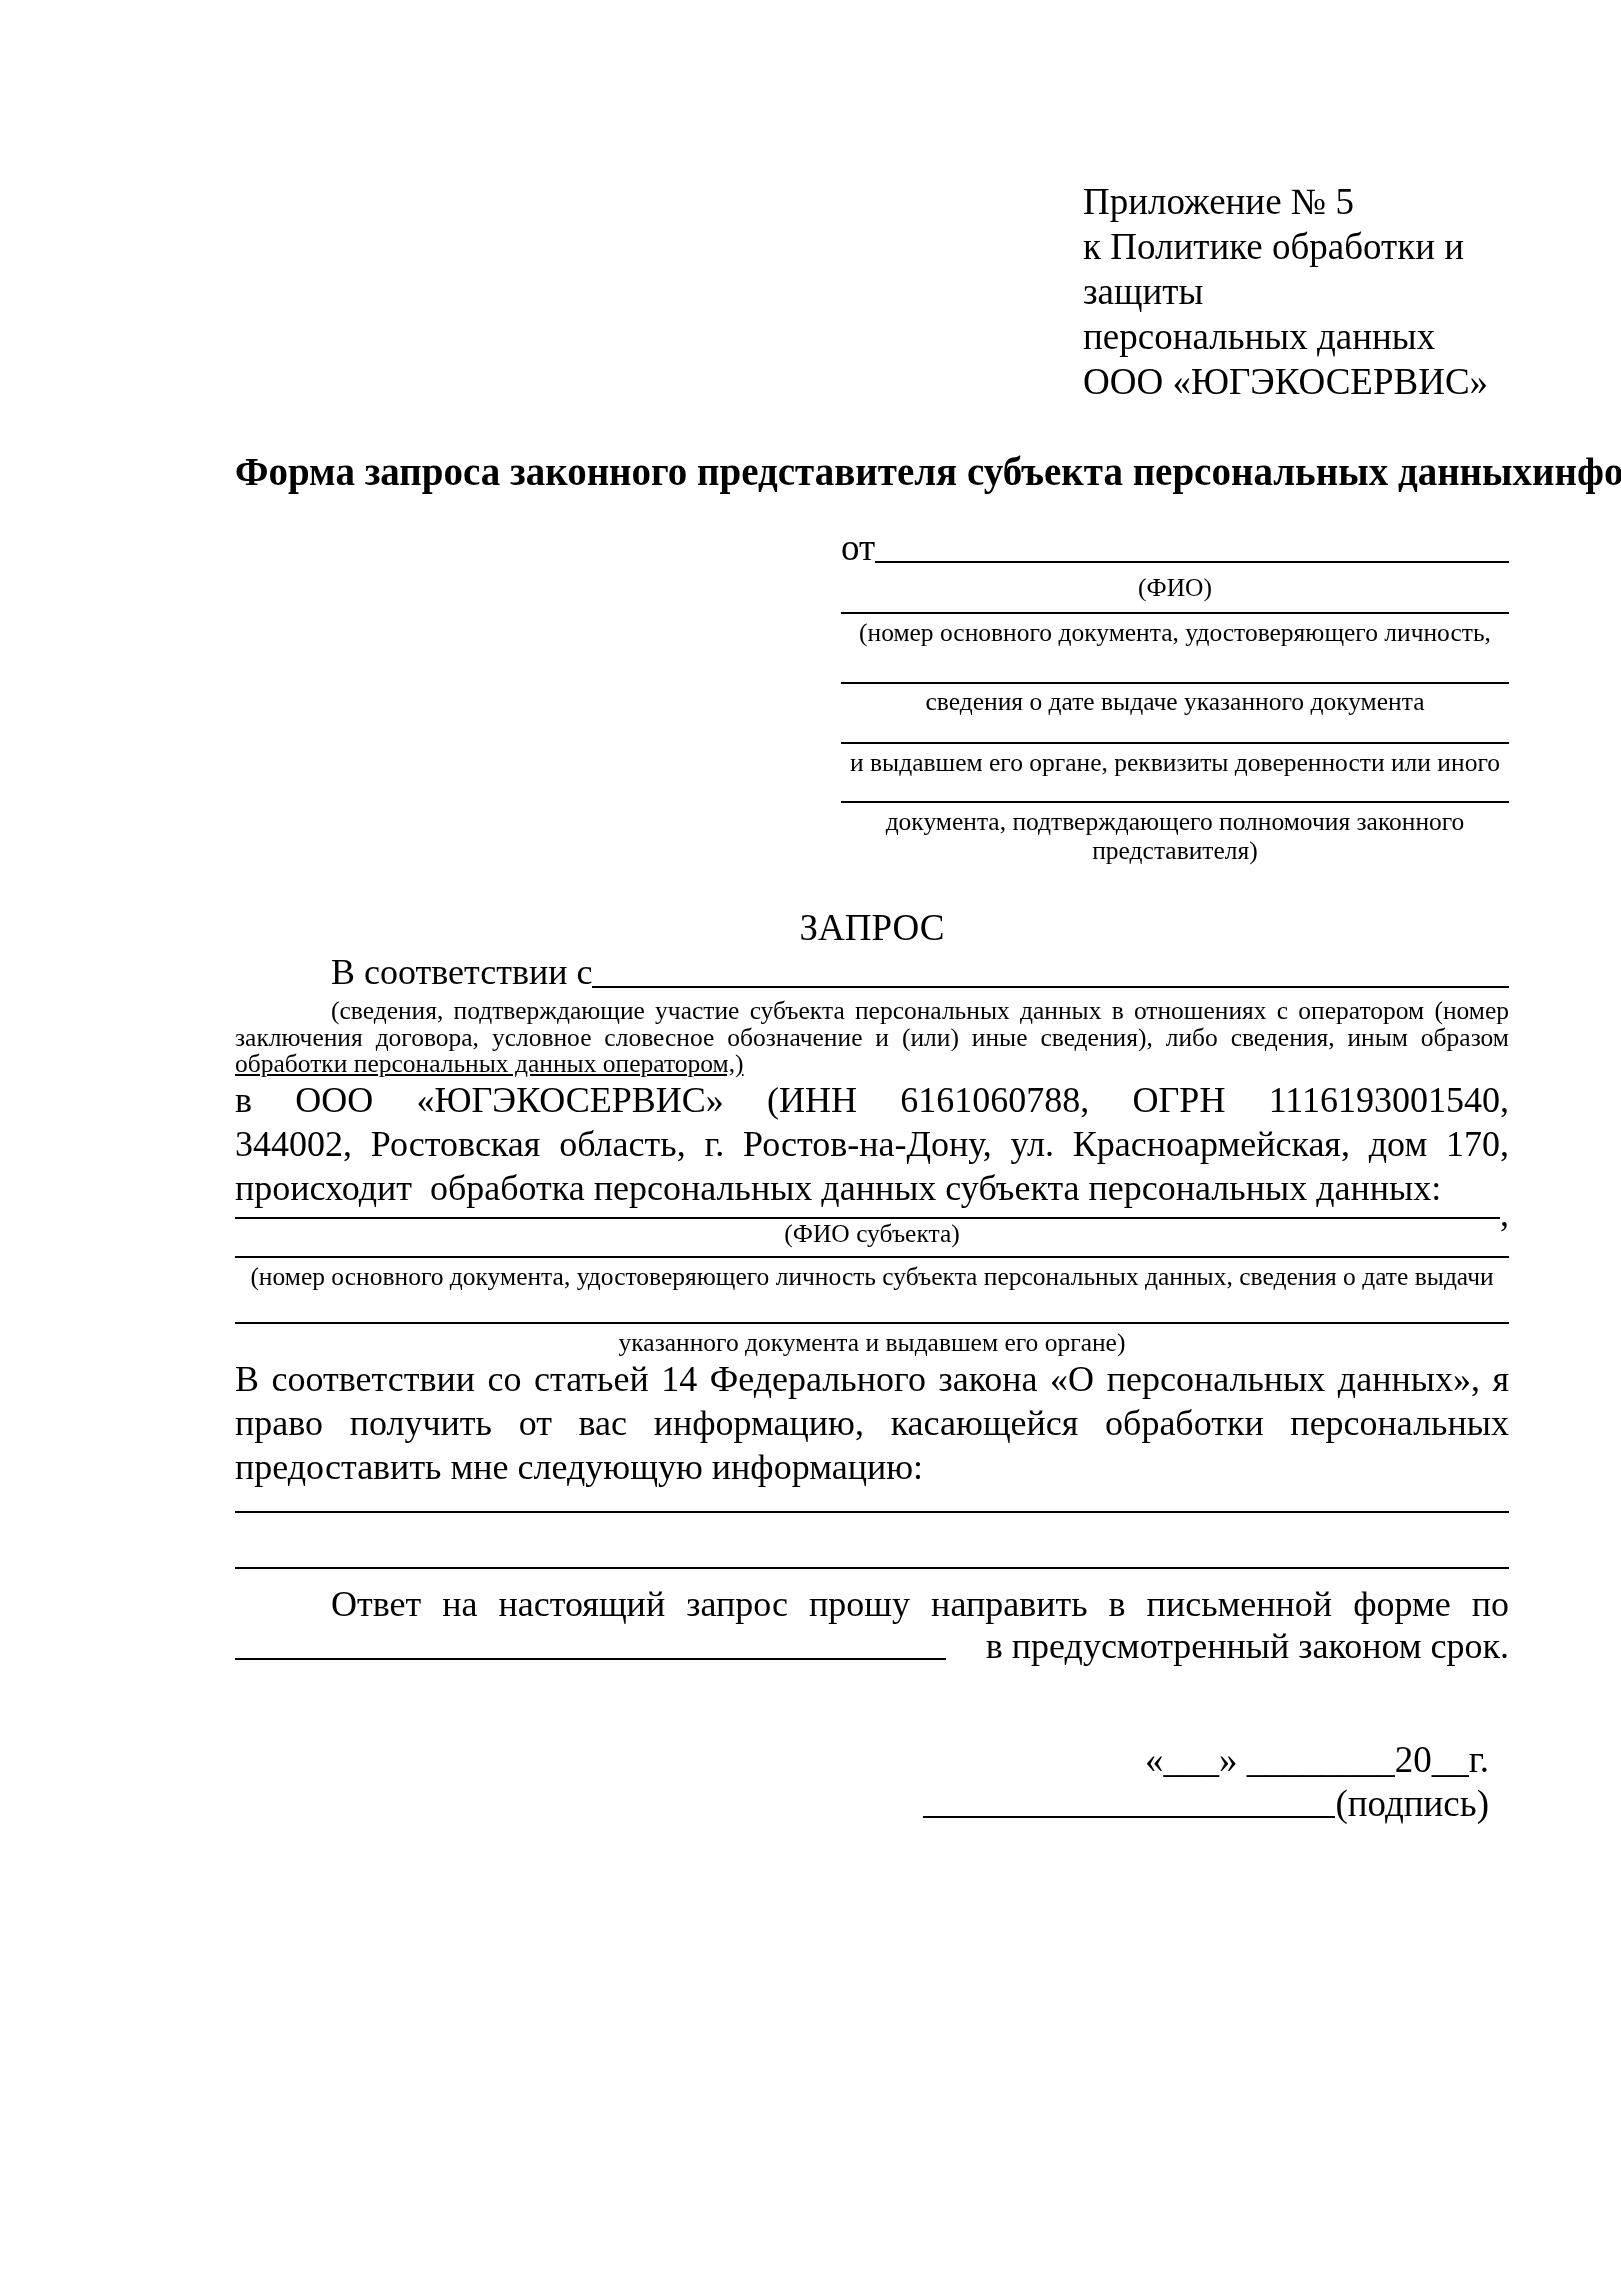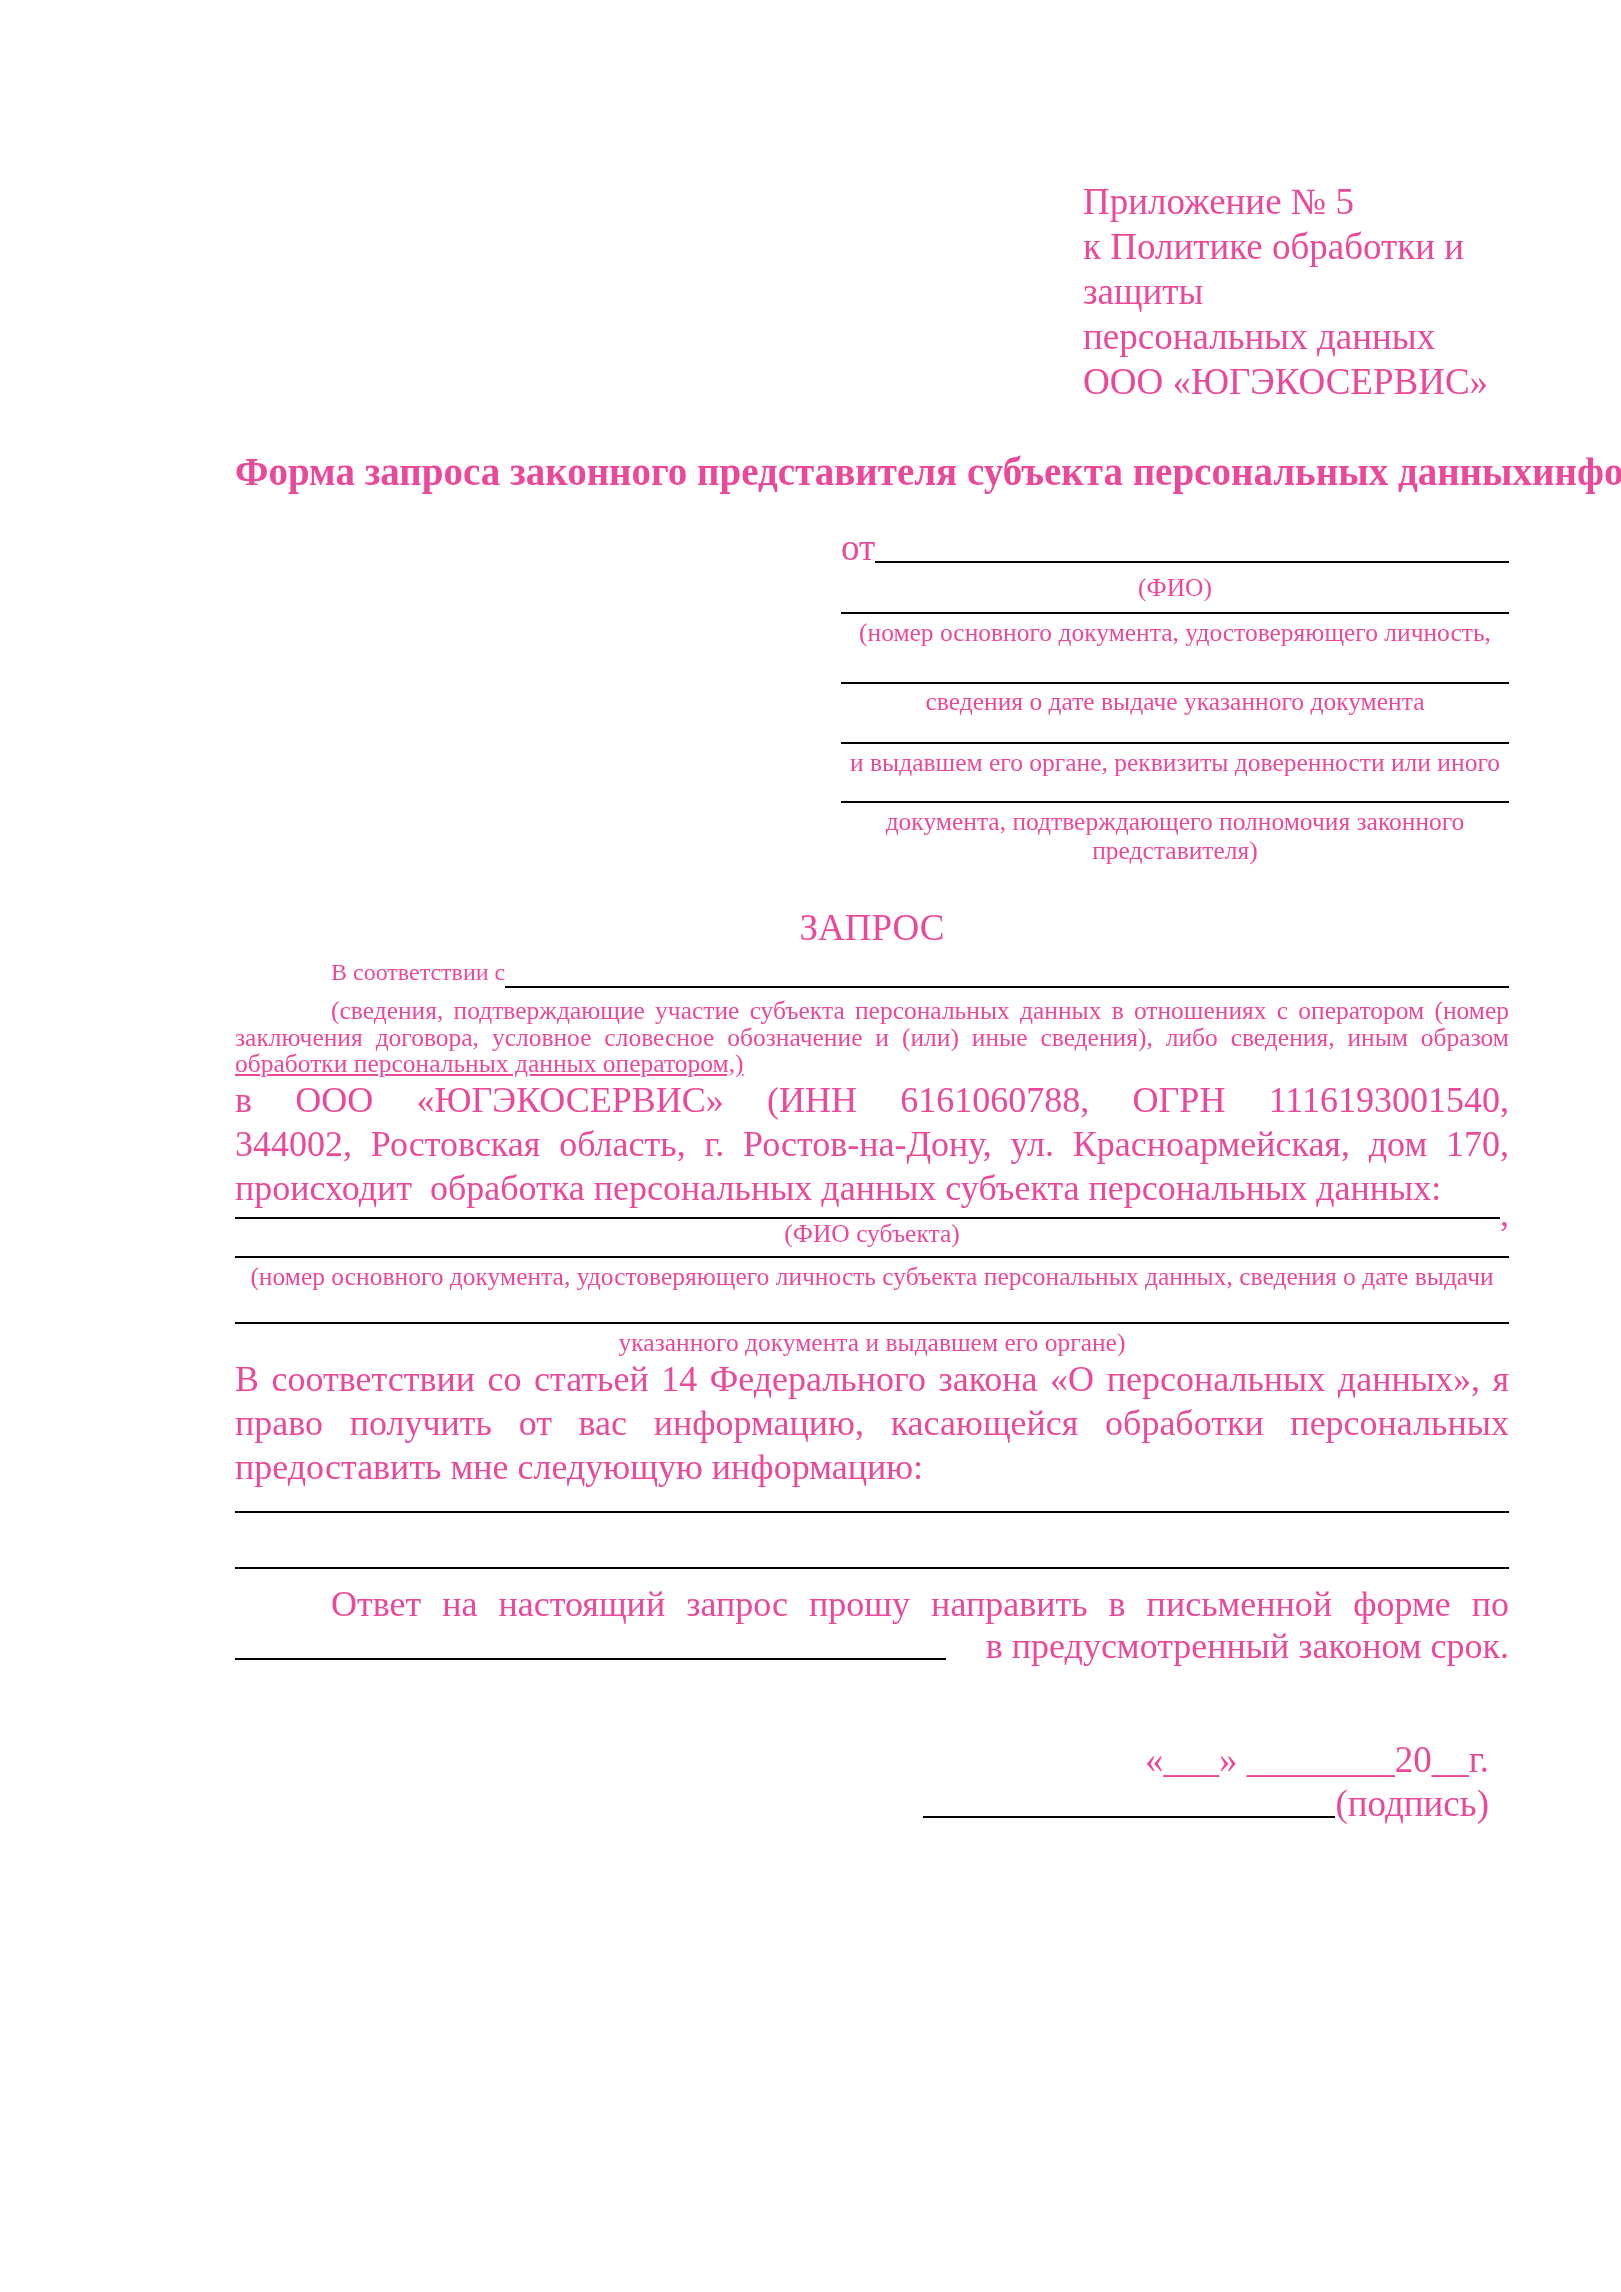--- a/index.html
+++ b/index.html
@@ -2,21 +2,21 @@
 <html><head>
 <meta charset="utf-8">
 <style>
   html,body{margin:0;padding:0;background:#ffffff;}
   .page{
     position:relative;
     width:1621px;height:1899px;
     box-sizing:border-box;
     padding:179px 112px 0 235px;
     background:#ffffff;
-    color:#ec4899;
+    color:#000000;
     font-family:"Liberation Serif","DejaVu Serif",serif;
     overflow:hidden;
   }
   
   .doc-header{margin-left:848px;font-size:37px;line-height:45px;}
   
   .doc-title{margin-top:45px;font-weight:bold;font-size:39px;line-height:46px;
     display:flex;flex-direction:row;align-items:center;}
   .doc-title div{white-space:nowrap;}
   
@@ -27,21 +27,21 @@
   .blank{flex:1;border-bottom:2.9px solid #000;height:0;align-self:flex-end;margin-bottom:5.9px;}
   .blank-line{border-bottom:2.9px solid #000;height:0;}
   .cap{font-size:25.5px;line-height:29px;text-align:center;}
   .cap-fio{margin-top:3.9px;}
   .mt10{margin-top:9.8px;} .mt36{margin-top:35px;} .mt26{margin-top:25.5px;} .mt25{margin-top:24.5px;}
   .mt4{margin-top:3.9px;} .mt8{margin-top:7.8px;} .mt32{margin-top:31px;}
   .mt22{margin-top:21.6px;} .mt55{margin-top:54px;}
   
   .zapros{margin-top:41px;text-align:center;font-size:37px;line-height:44px;}
   .intro-row{display:flex;}
-  .intro-prefix{font-size:24px;line-height:44px;margin-left:96px;white-space:nowrap;}
+  .intro-prefix{font-size:36px;line-height:44px;margin-left:96px;white-space:nowrap;}
   .fine-print{margin-top:3.9px;font-size:25.5px;line-height:26.5px;}
   .fp-line{text-align:justify;text-align-last:justify;height:26.5px;overflow:hidden;}
   .fp-first{text-indent:96px;}
   .fp-last{text-align:left;text-align-last:auto;white-space:pre-wrap;text-decoration:underline;}
   .par{font-size:36px;line-height:44px;}
   .jline{text-align:justify;text-align-last:justify;height:44px;overflow:hidden;}
   .lline{text-align:left;white-space:pre-wrap;}
   .fio-row{display:flex;height:9.8px;align-items:flex-end;}
   .fio-row .comma{font-size:36px;line-height:9.8px;}
   .reply1{margin-top:13.7px;text-indent:96px;text-align:justify;text-align-last:justify;height:44px;overflow:hidden;}

